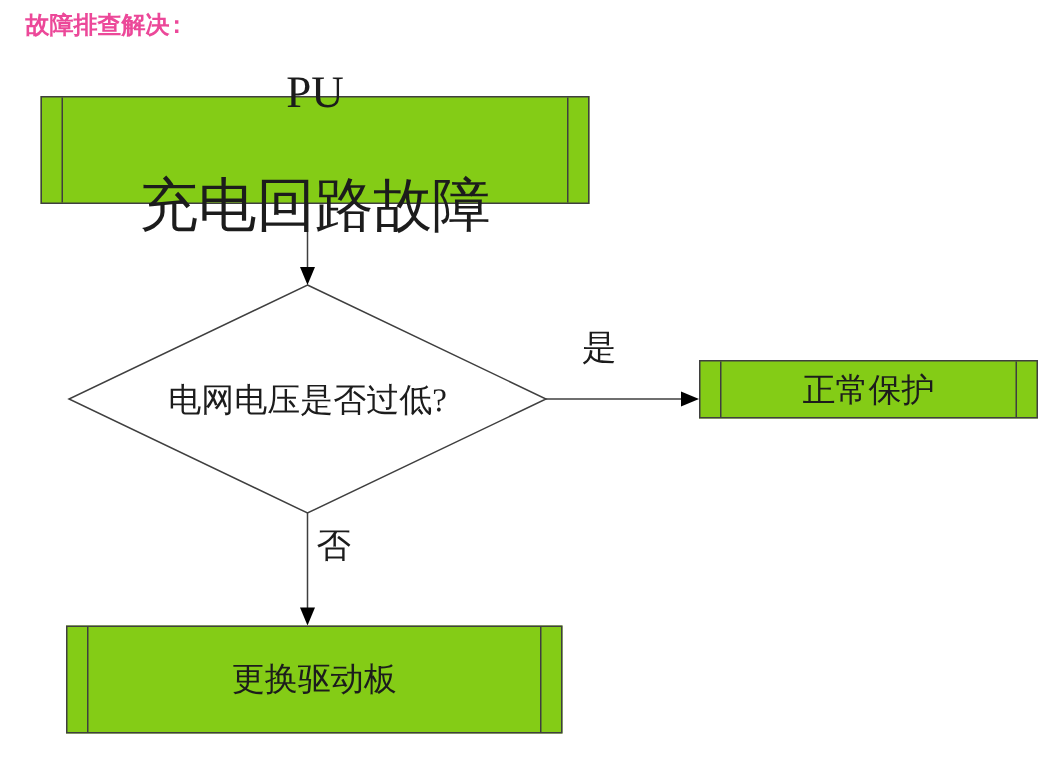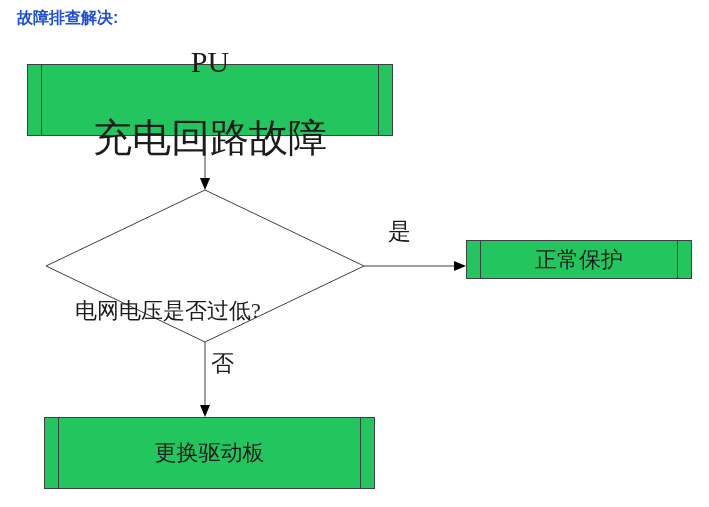--- a/index.html
+++ b/index.html
@@ -13,41 +13,41 @@
     height: 507px;
     background: #ffffff;
     overflow: hidden;
     font-family: "Liberation Serif", "DejaVu Serif", serif;
     color: #1c1c1c;
   }
   .doc-title {
     position: absolute;
     left: 17px;
     top: 8px;
-    font-family: Liberation Sans, sans-serif;
+    font-family: Liberation Mono, monospace;
     font-weight: bold;
     font-size: 16px;
     line-height: 20px;
-    color: #1d4ed8;
+    color: #ec4899;
     white-space: nowrap;
     text-align: center;
   }
   svg.connectors {
     position: absolute;
     left: 0;
     top: 0;
     width: 709px;
     height: 507px;
   }
   
   .procbox {
     position: absolute;
     box-sizing: border-box;
     border: 1px solid #3f3f3f;
-    background: #22c55e;
+    background: #84cc16;
     display: flex;
     flex-direction: column;
     align-items: center;
     justify-content: center;
     text-align: center;
     gap: 41px;
   }
   .procbox::before,
   .procbox::after {
     content: "";
@@ -63,25 +63,24 @@
   .box-yes   { left: 466px; top: 240px; width: 226px; height: 39px; }
   .box-no    { left: 44px;  top: 417px; width: 331px; height: 72px; font-family: Liberation Serif, serif; }
   .start-line1 { font-size: 30px; line-height: 33px; }
   .start-line2 { font-size: 39px; line-height: 37px; }
   .node-label  { font-size: 22px; line-height: 26px; }
   .decision-label {
     position: absolute;
     left: 75px;
     top: 254px;
     width: 260px;
-    text-align: left;
+    text-align: center;
     font-size: 22px;
     line-height: 25px;
     white-space: nowrap;
-    margin-top: 44px;
   }
   .edge-label {
     position: absolute;
     font-size: 23px;
     line-height: 26px;
     white-space: nowrap;
   }
   .edge-label-yes { left: 388px; top: 219px; }
   .edge-label-no  { left: 211px; top: 351px; }
 </style>

